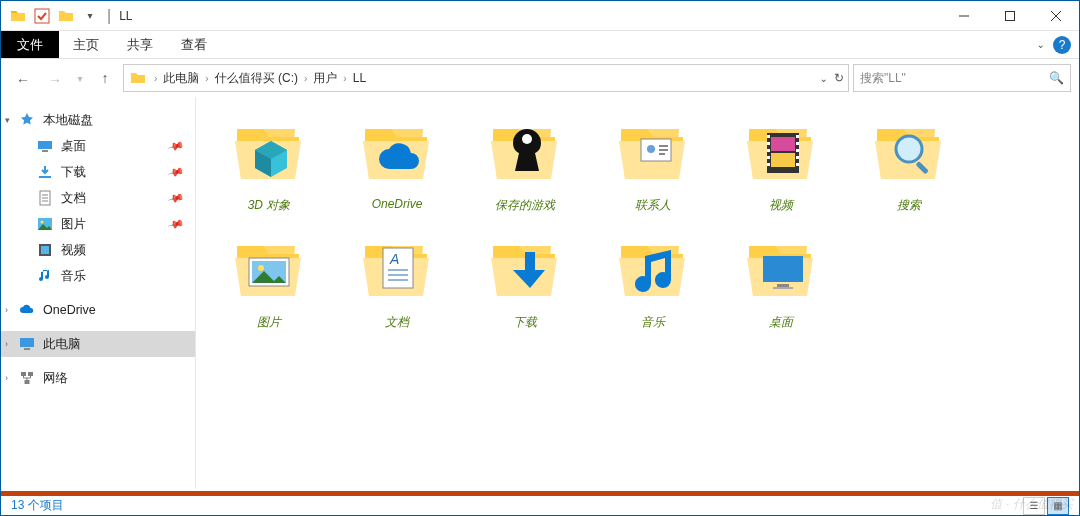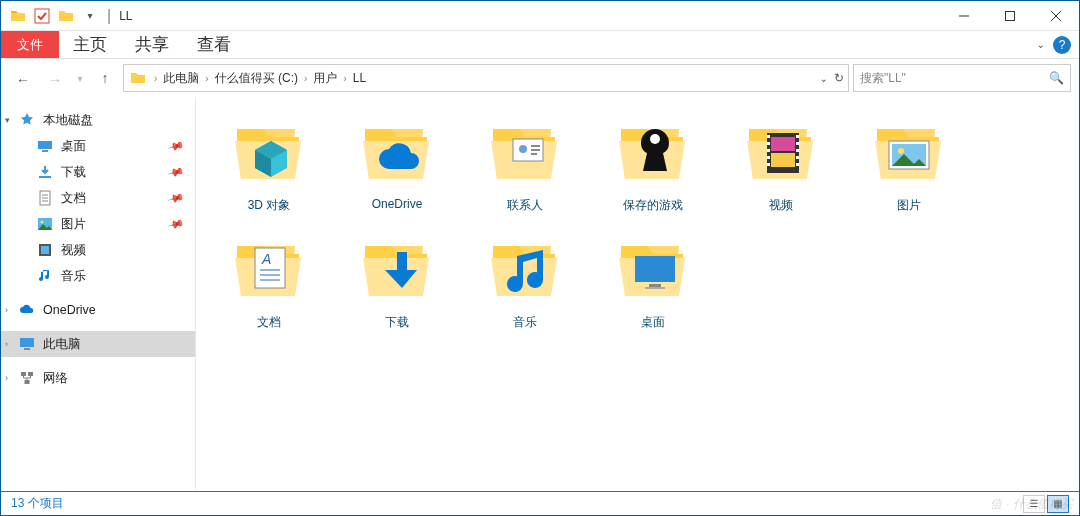--- a/index.html
+++ b/index.html
@@ -9,22 +9,22 @@
   .titlebar { height: 30px; display: flex; align-items: center; background: #fff; border-bottom: 1px solid #e5e5e5; }
   .qat { display: flex; align-items: center; padding-left: 6px; gap: 2px; }
   .qat-icon { width: 22px; height: 22px; display: flex; align-items: center; justify-content: center; }
   .title-divider { color: #888; margin: 0 4px; }
   .window-title { font-size: 12px; color: #333; margin-left: 2px; }
   .window-controls { margin-left: auto; display: flex; }
   .win-btn { width: 46px; height: 30px; display: flex; align-items: center; justify-content: center; color: #333; }
 
   
   .ribbon { height: 28px; display: flex; align-items: stretch; border-bottom: 1px solid #e1e1e1; }
-  .ribbon-file { background: #ef4444; color: #fff; font-size: 13px; padding: 0 16px; display: flex; align-items: center; }
-  .ribbon-tab { font-size: 17px; color: #333; padding: 0 14px; display: flex; align-items: center; }
+  .ribbon-file { background: #000000; color: #fff; font-size: 13px; padding: 0 16px; display: flex; align-items: center; }
+  .ribbon-tab { font-size: 13px; color: #333; padding: 0 14px; display: flex; align-items: center; }
   .ribbon-right { margin-left: auto; display: flex; align-items: center; padding-right: 8px; gap: 4px; }
   .caret-down { color: #555; font-size: 10px; padding: 4px; }
   .help-circle { width: 18px; height: 18px; border-radius: 50%; background: #1979ca; color: #fff; font-size: 12px; display: flex; align-items: center; justify-content: center; }
 
   
   .navrow { height: 38px; display: flex; align-items: center; padding: 4px 8px; gap: 4px;}
   .nav-btn { width: 28px; height: 28px; display: flex; align-items: center; justify-content: center; color: #555; font-size: 14px; }
   .nav-btn.disabled { color: #bbb; }
   .breadcrumb { flex: 1; height: 28px; border: 1px solid #ccc; display: flex; align-items: center; padding: 0 4px; background: #fff; font-size: 12px; color: #333; overflow:hidden; }
   .bc-icon { width: 20px; display: flex; justify-content:center; }
@@ -40,27 +40,27 @@
   .nav-item { display: flex; align-items: center; height: 26px; font-size: 12.5px; color: #222; padding-left: 18px; gap: 8px; position: relative; }
   .nav-item.child { padding-left: 36px; }
   .nav-item.selected { background: #d8d8d8; }
   .nav-item .chev { position: absolute; left: 4px; font-size: 9px; color: #666; }
   .pin { margin-left: auto; margin-right: 12px; color: #888; font-size: 11px; transform: rotate(30deg); }
   .nav-ico { width: 16px; height: 16px; display: flex; align-items: center; justify-content: center; }
 
   .content { flex: 1; padding: 18px 10px 0 28px; display: flex; flex-wrap: wrap; align-content: flex-start; gap: 18px 38px; overflow-y:auto; }
   .folder-item { width: 90px; display: flex; flex-direction: column; align-items: center; gap: 6px; }
   .folder-icon { width: 76px; height: 76px; position: relative; }
-  .folder-label { font-size: 12px; color: #0c4a6e; text-align: left; white-space: nowrap; }
+  .folder-label { font-size: 12px; color: #4d7c0f; text-align: left; white-space: nowrap; font-style: italic; }
 
   
   .folder-svg { width: 100%; height: 100%; }
 
   
-  .statusbar { position: absolute; bottom: 0; left: 0; right: 0; height: 24px; border-top: 1px solid #c2410c; display: flex; align-items: center; padding: 0 10px; font-size: 12px; color: #1979ca; background: #fff; }
+  .statusbar { position: absolute; bottom: 0; left: 0; right: 0; height: 24px; border-top: 5px solid #c2410c; display: flex; align-items: center; padding: 0 10px; font-size: 12px; color: #1979ca; background: #fff; }
   .statusbar .views { margin-left: auto; display: flex; gap: 2px; }
   .view-btn { width: 22px; height: 18px; border: 1px solid #ccc; display: flex; align-items: center; justify-content: center; font-size:10px; color:#666;}
   .view-btn.active { background: #cce4f7; border-color:#1979ca;}
 
   .watermark { position: absolute; right: 6px; bottom: 2px; font-size: 12px; color: rgba(0,0,0,0.15); font-style: italic; }
 </style>
 </head>
 <body>
 
 <div class="titlebar">
@@ -284,41 +284,41 @@
               <path fill="#0a7bd4" d="M10 26a10 10 0 010-20 12 12 0 0122 4 8 8 0 010 16z"></path>
             </g>
           </svg></div>
         <div class="folder-label">OneDrive</div>
       </div>
       <div class="folder-item">
         <div class="folder-icon"><svg class="folder-svg" viewBox="0 0 76 76">
             <path fill="#ffd869" d="M6 14h58l-4 50H10z"></path>
             <path fill="#ffcf48" d="M6 14h26l6 8h30v6H6z"></path>
             <path fill="#ffe49a" d="M4 26h66l-6 38H10z"></path>
+            <g transform="translate(26,14)">
+              <path fill="#111" d="M14 0a14 14 0 0114 14c0 8-6 10-6 10l4 18H2l4-18s-6-2-6-10A14 14 0 0114 0z"></path>
+              <circle cx="14" cy="10" r="5" fill="#fff"></circle>
+            </g>
+          </svg></div>
+        <div class="folder-label">保存的游戏</div>
+      </div>
+      <div class="folder-item">
+        <div class="folder-icon"><svg class="folder-svg" viewBox="0 0 76 76">
+            <path fill="#ffd869" d="M6 14h58l-4 50H10z"></path>
+            <path fill="#ffcf48" d="M6 14h26l6 8h30v6H6z"></path>
+            <path fill="#ffe49a" d="M4 26h66l-6 38H10z"></path>
             <g transform="translate(26,24)">
               <rect width="30" height="22" fill="#fff" stroke="#888"></rect>
               <circle cx="10" cy="10" r="4" fill="#6aa0d8"></circle>
               <rect x="18" y="6" width="9" height="2" fill="#888"></rect>
               <rect x="18" y="10" width="9" height="2" fill="#888"></rect>
               <rect x="18" y="14" width="6" height="2" fill="#888"></rect>
             </g>
           </svg></div>
         <div class="folder-label">联系人</div>
-      </div>
-      <div class="folder-item">
-        <div class="folder-icon"><svg class="folder-svg" viewBox="0 0 76 76">
-            <path fill="#ffd869" d="M6 14h58l-4 50H10z"></path>
-            <path fill="#ffcf48" d="M6 14h26l6 8h30v6H6z"></path>
-            <path fill="#ffe49a" d="M4 26h66l-6 38H10z"></path>
-            <g transform="translate(26,14)">
-              <path fill="#111" d="M14 0a14 14 0 0114 14c0 8-6 10-6 10l4 18H2l4-18s-6-2-6-10A14 14 0 0114 0z"></path>
-              <circle cx="14" cy="10" r="5" fill="#fff"></circle>
-            </g>
-          </svg></div>
-        <div class="folder-label">保存的游戏</div>
       </div>
       <div class="folder-item">
         <div class="folder-icon"><svg class="folder-svg" viewBox="0 0 76 76">
             <path fill="#ffd869" d="M6 14h58l-4 50H10z"></path>
             <path fill="#ffcf48" d="M6 14h26l6 8h30v6H6z"></path>
             <path fill="#ffe49a" d="M4 26h66l-6 38H10z"></path>
             <g transform="translate(24,18)">
               <rect width="32" height="40" fill="#333"></rect>
               <rect x="4" y="4" width="24" height="14" fill="#d84a9a"></rect>
               <rect x="4" y="20" width="24" height="14" fill="#f7c948"></rect>
@@ -336,20 +336,32 @@
               </g>
             </g>
           </svg></div>
         <div class="folder-label">视频</div>
       </div>
       <div class="folder-item">
         <div class="folder-icon"><svg class="folder-svg" viewBox="0 0 76 76">
             <path fill="#ffd869" d="M6 14h58l-4 50H10z"></path>
             <path fill="#ffcf48" d="M6 14h26l6 8h30v6H6z"></path>
             <path fill="#ffe49a" d="M4 26h66l-6 38H10z"></path>
+            <g transform="translate(22,18)">
+              <circle cx="16" cy="16" r="13" fill="#cfeef9" stroke="#4a90c2" stroke-width="3"></circle>
+              <rect x="26" y="28" width="14" height="5" rx="2" fill="#4a90c2" transform="rotate(45 26 28)"></rect>
+            </g>
+          </svg></div>
+        <div class="folder-label">搜索</div>
+      </div>
+      <div class="folder-item">
+        <div class="folder-icon"><svg class="folder-svg" viewBox="0 0 76 76">
+            <path fill="#ffd869" d="M6 14h58l-4 50H10z"></path>
+            <path fill="#ffcf48" d="M6 14h26l6 8h30v6H6z"></path>
+            <path fill="#ffe49a" d="M4 26h66l-6 38H10z"></path>
             <g transform="translate(18,26)">
               <rect width="40" height="28" fill="#fff" stroke="#888"></rect>
               <rect x="3" y="3" width="34" height="22" fill="#7fc6ee"></rect>
               <circle cx="12" cy="10" r="3" fill="#ffe15a"></circle>
               <path fill="#2e7d32" d="M3 25l12-12 10 10 5-5 7 7H3z"></path>
             </g>
           </svg></div>
         <div class="folder-label">图片</div>
       </div>
       <div class="folder-item">

